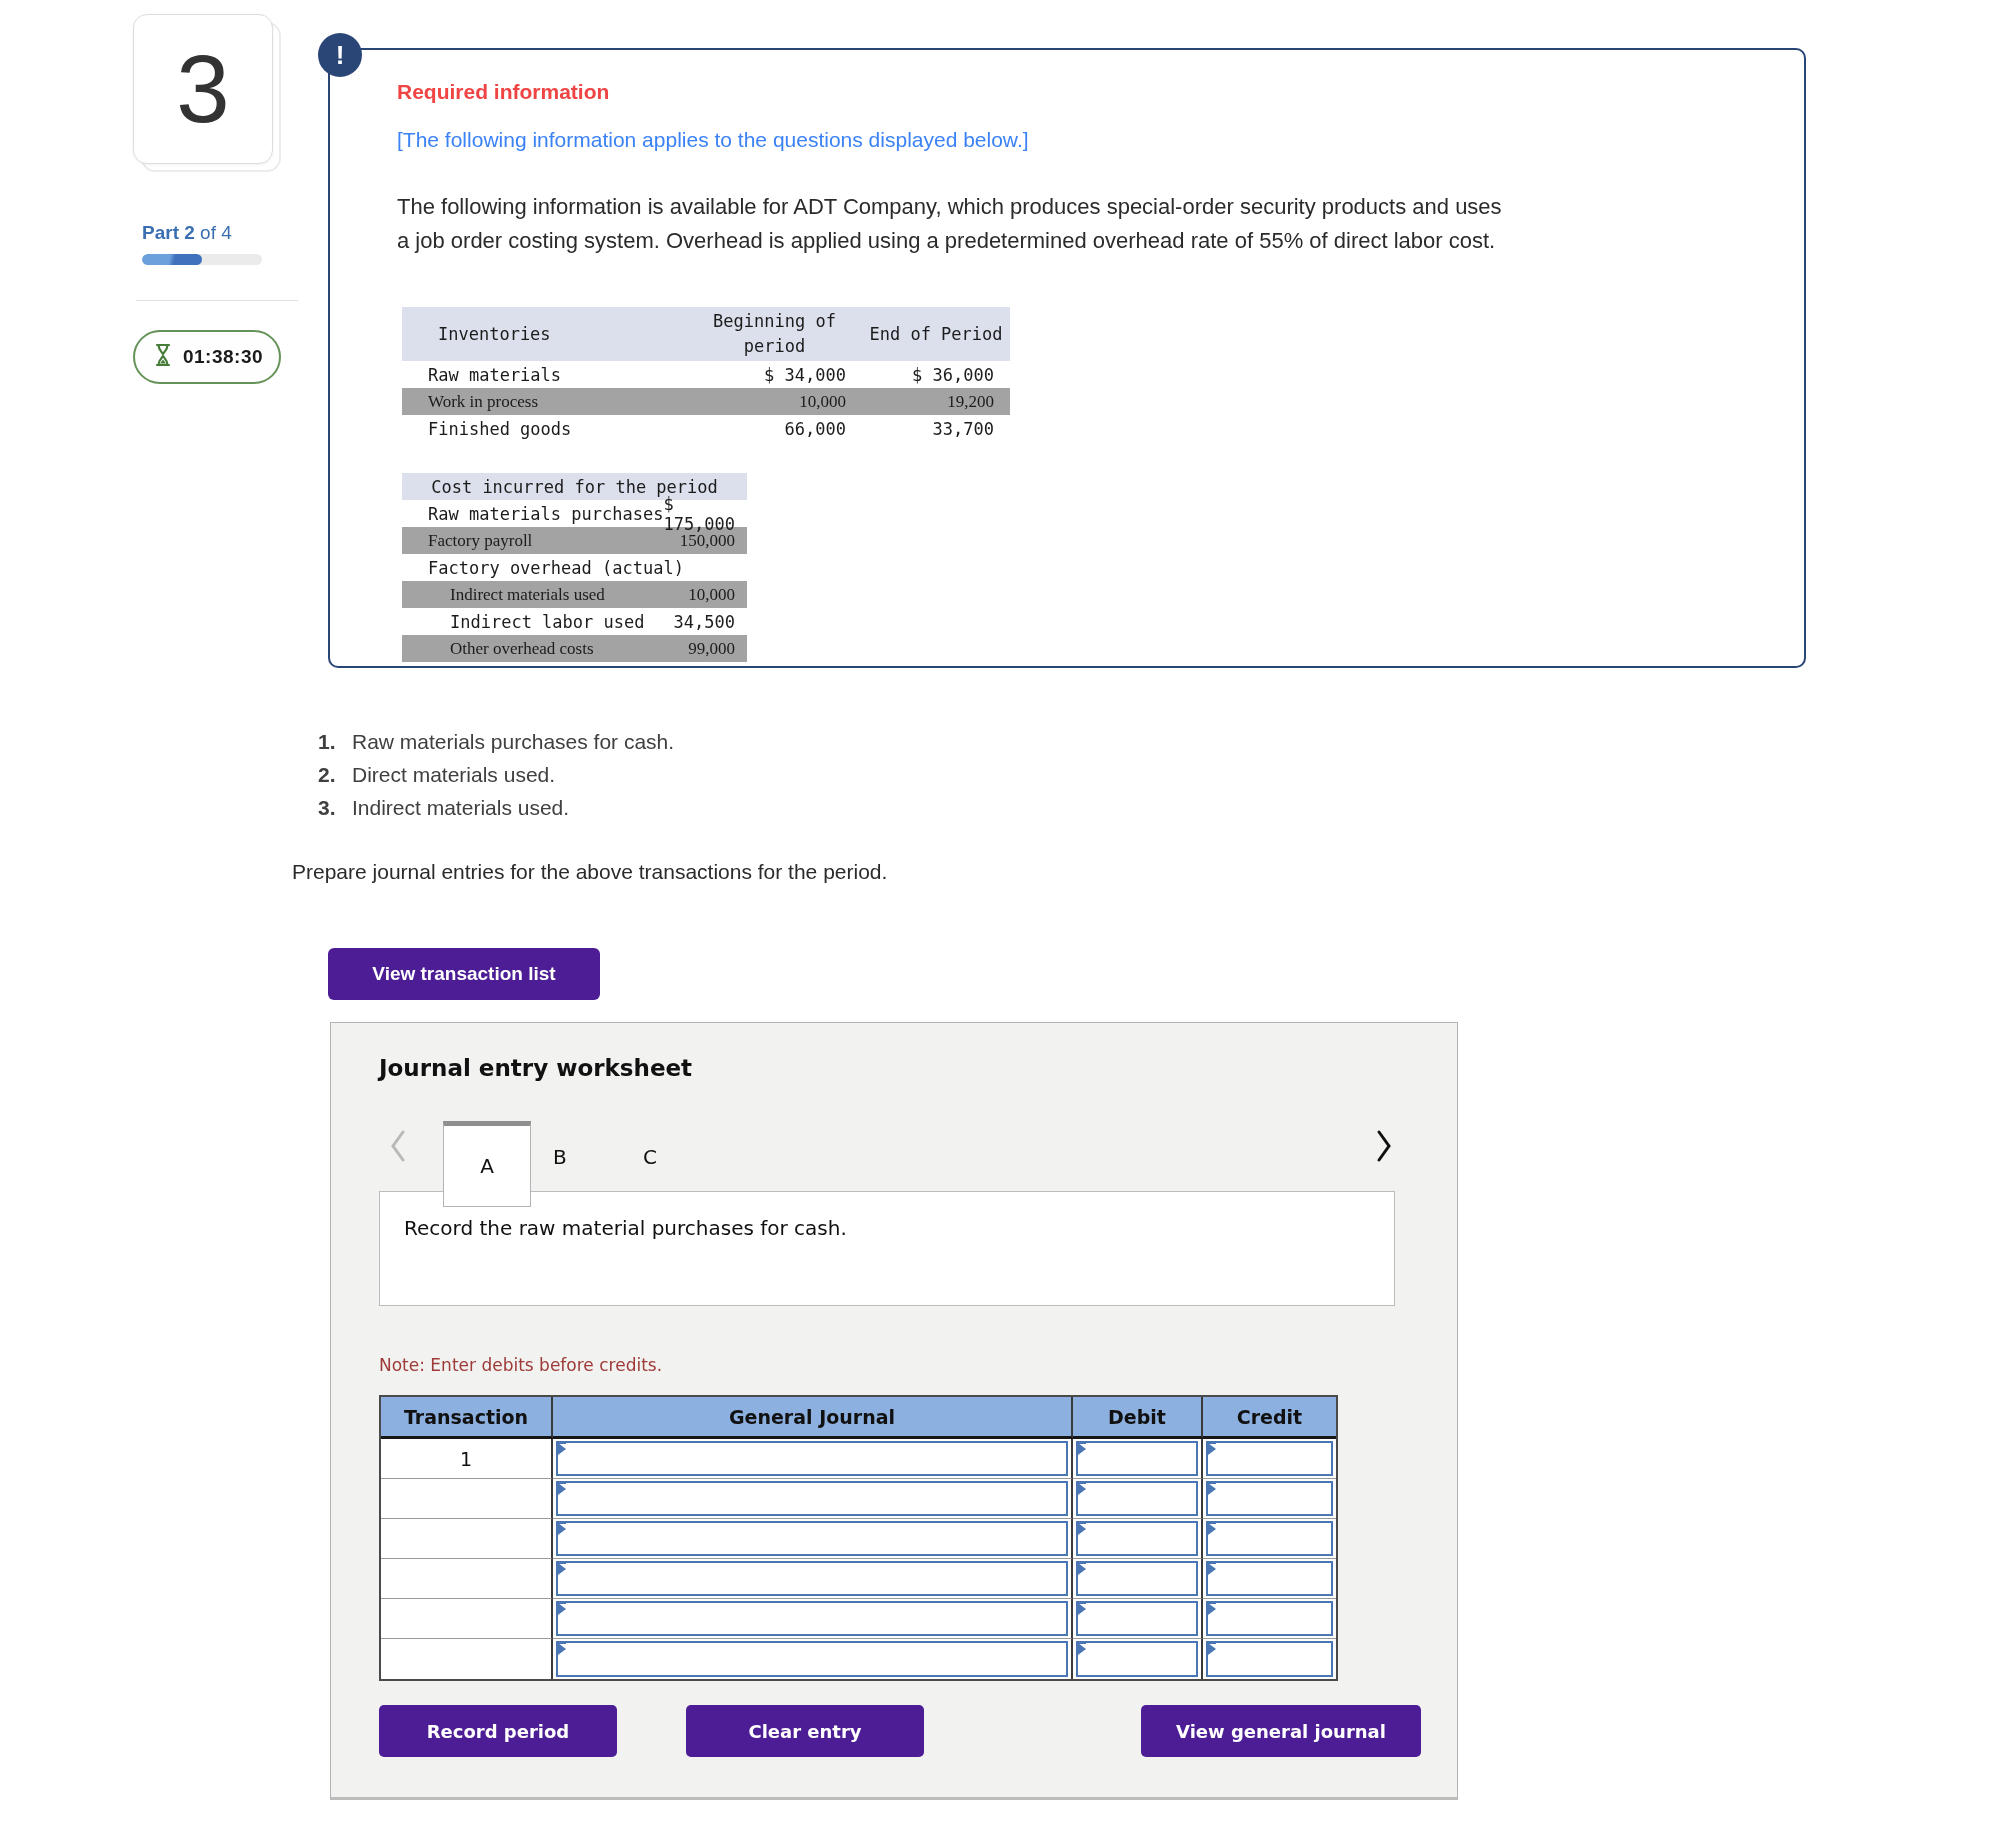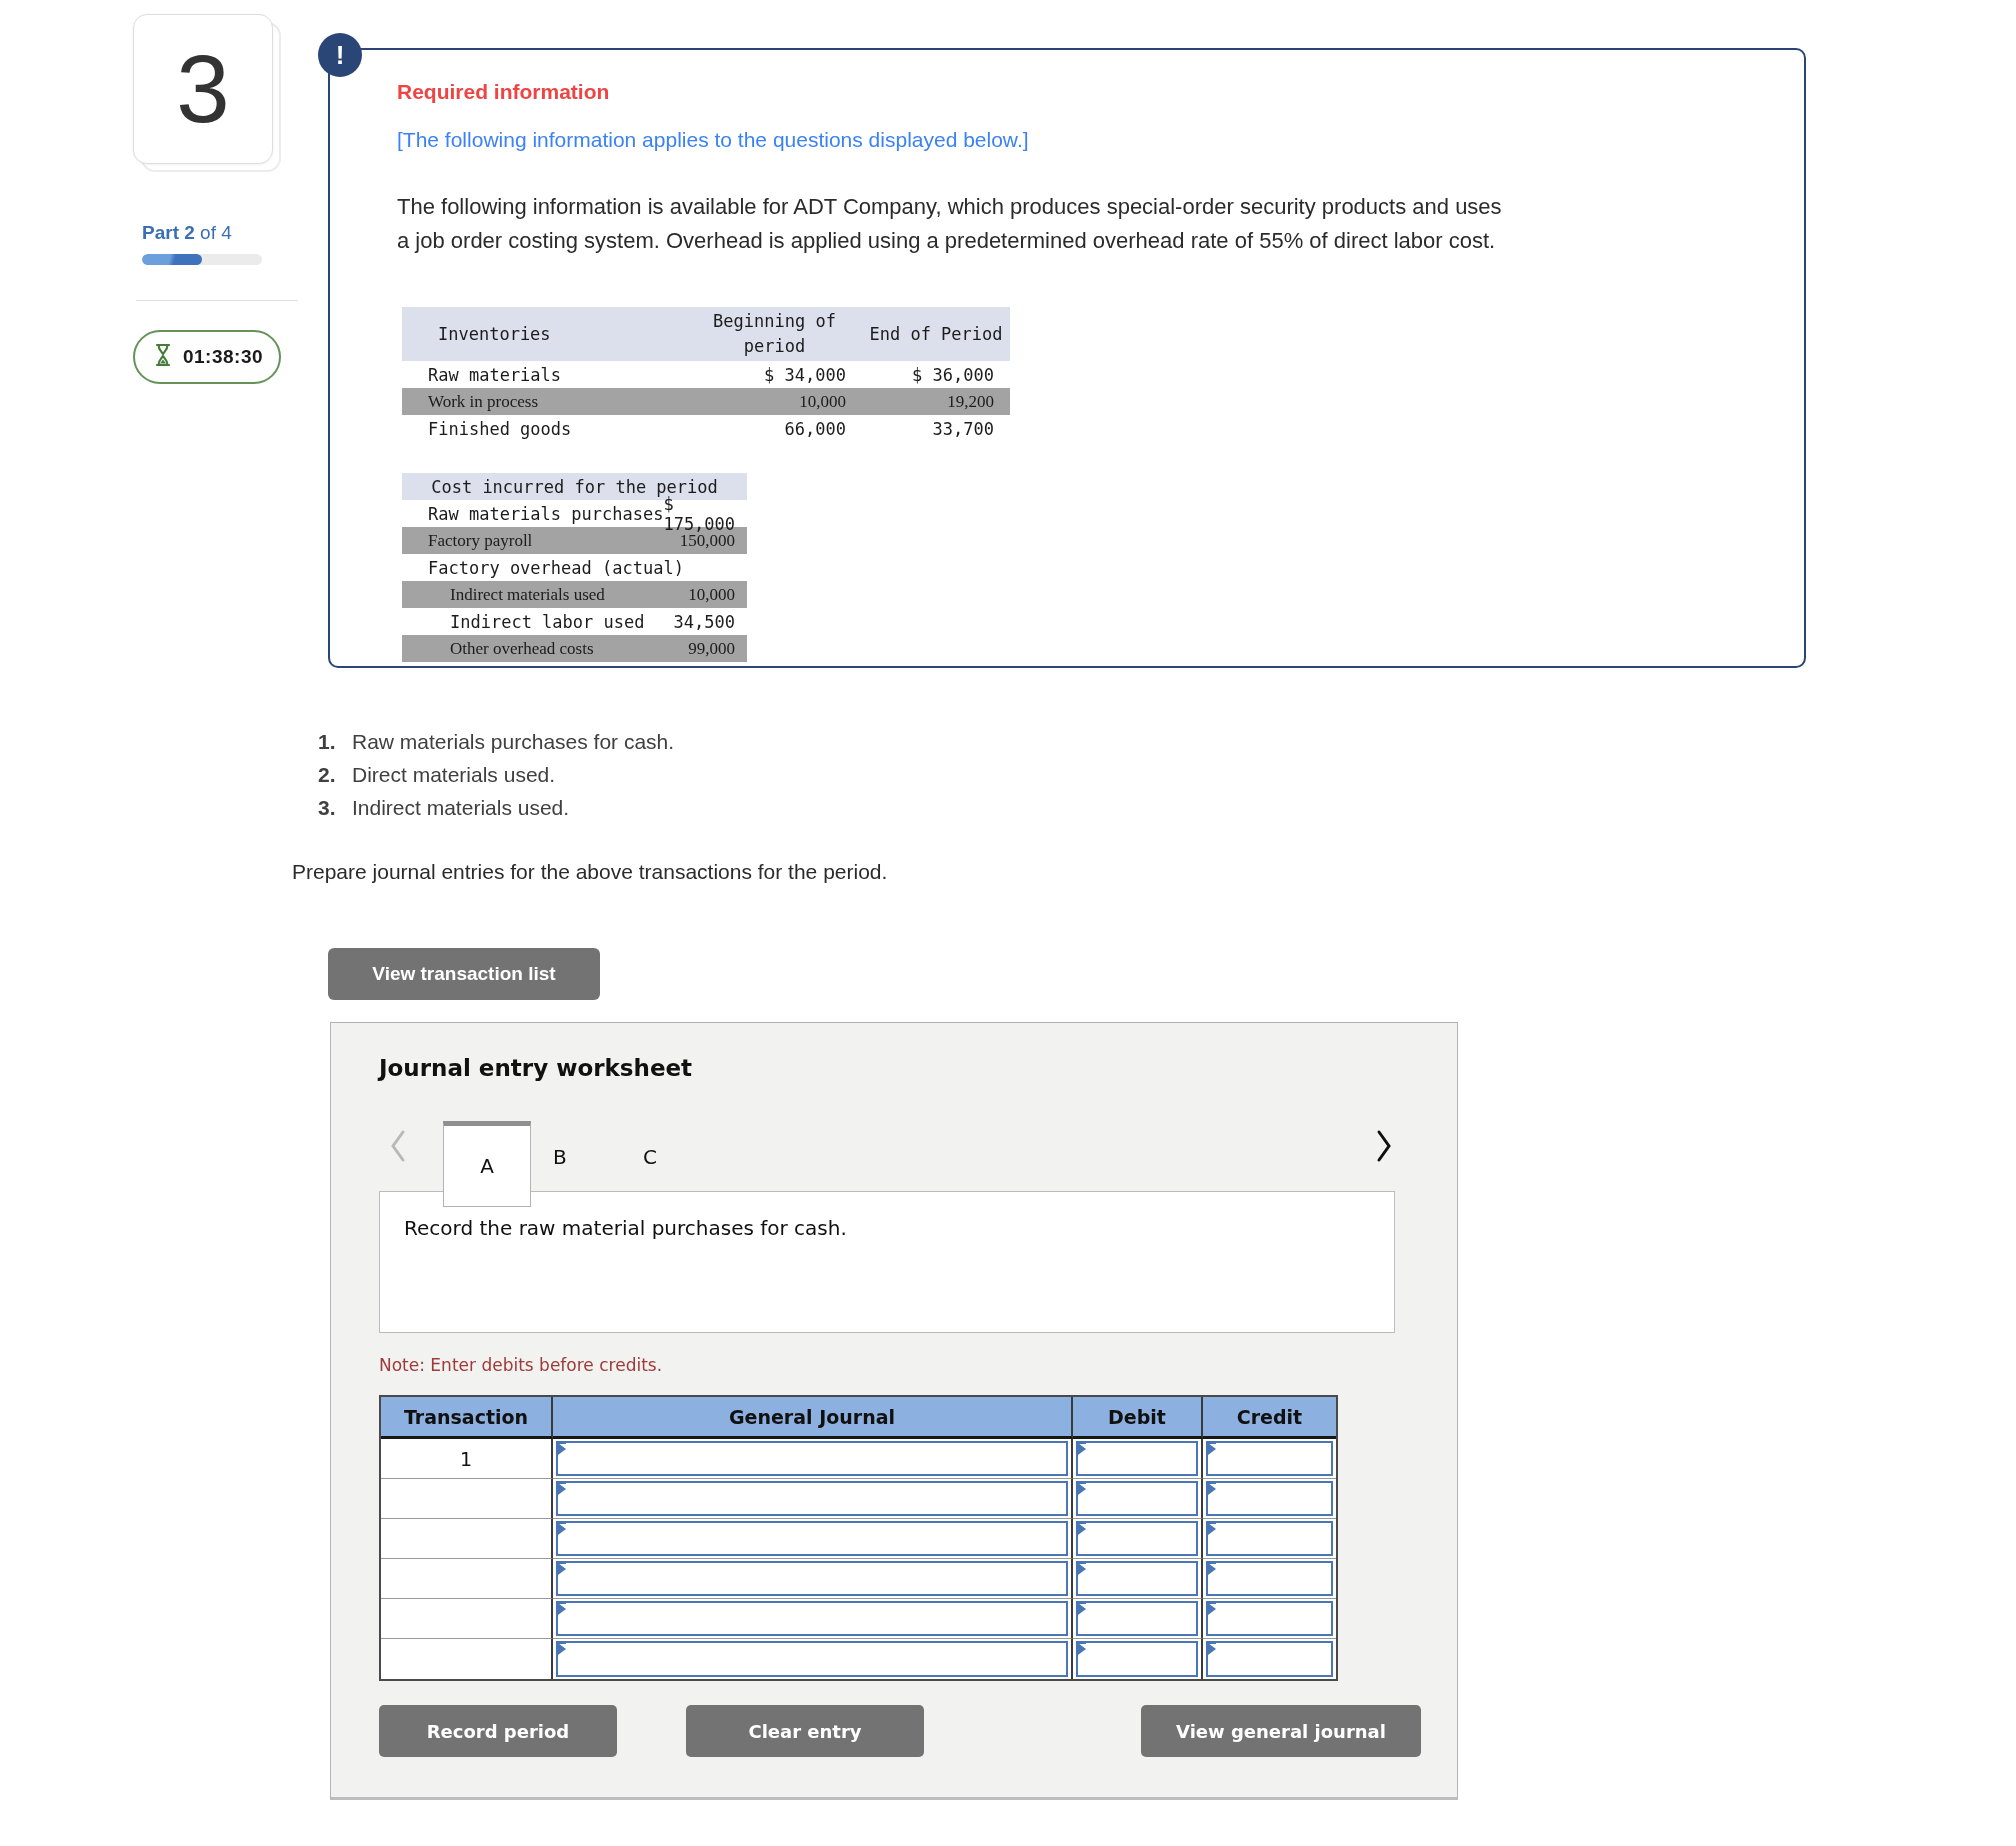--- a/index.html
+++ b/index.html
@@ -55,41 +55,41 @@
   .cost-row { display:flex; height:27px; align-items:center; }
   .cost-row .lbl { padding-left:26px; white-space:nowrap; }
   .cost-row.indent .lbl { padding-left:48px; }
   .cost-row .val { margin-left:auto; padding-right:12px; }
 
   
   .task-item { position:absolute; font-size:21px; color:#404040; }
   .task-item .n { font-weight:bold; display:inline-block; width:34px; }
   .instruction { position:absolute; left:292px; top:860px; font-size:21px; color:#2b2b2b; }
 
-  .btn-blue { background:#737373; color:#fff; font-weight:bold; border:none; border-radius:6px;
+  .btn-blue { background:#4c1d95; color:#fff; font-weight:bold; border:none; border-radius:6px;
               display:flex; align-items:center; justify-content:center; cursor:pointer;
               font-family:"Liberation Sans", sans-serif; }
   .vt-btn { position:absolute; left:328px; top:948px; width:272px; height:52px; font-size:19px; }
 
   
   .ws-panel { position:absolute; left:330px; top:1022px; width:1128px; height:778px;
               background:#f2f2f1; border:1px solid #b3b3b3; border-bottom:3px solid #bdbdbd;
               font-family:"DejaVu Sans", sans-serif; }
   .ws-title { position:absolute; left:48px; top:32px; font-size:23px; font-weight:bold; color:#111; }
   .chev { position:absolute; background:none; border:none; cursor:pointer; padding:0; }
   .chev-left { left:58px; top:106px; }
   .chev-right { left:1044px; top:106px; }
   .tab { position:absolute; font-size:20px; color:#111; background:none; border:none; cursor:pointer;
          font-family:"DejaVu Sans", sans-serif; }
   .tab-active { left:112px; top:98px; width:88px; height:86px; background:#fff;
                 border:1px solid #b3b3b3; border-top:5px solid #8f8f8f; z-index:3;
                 display:flex; align-items:center; justify-content:center; }
   .tab-b { left:222px; top:122px; }
   .tab-c { left:312px; top:122px; }
-  .ws-prompt-box { position:absolute; left:48px; top:168px; width:1016px; height:142px;
+  .ws-prompt-box { position:absolute; left:48px; top:168px; width:1016px; height:115px;
                    background:#fff; border:1px solid #bcbcbc; z-index:1;padding-left:8px; }
   .ws-prompt { position:absolute; left:24px; top:24px; font-size:20px; color:#111; }
   .ws-note { position:absolute; left:48px; top:332px; font-size:17px; color:#9e3a38; }
 
   .jt { position:absolute; left:48px; top:372px; display:grid;
         grid-template-columns:172px 520px 130px 133px;
         border:2px solid #4a4a4a; background:#fff; }
   .jt-h { background:#8cb0e0; height:42px; display:flex; align-items:center; justify-content:center;
           font-size:19px; font-weight:bold; color:#111;
           border-right:2px solid #3a3a3a; border-bottom:3px solid #171717; }

